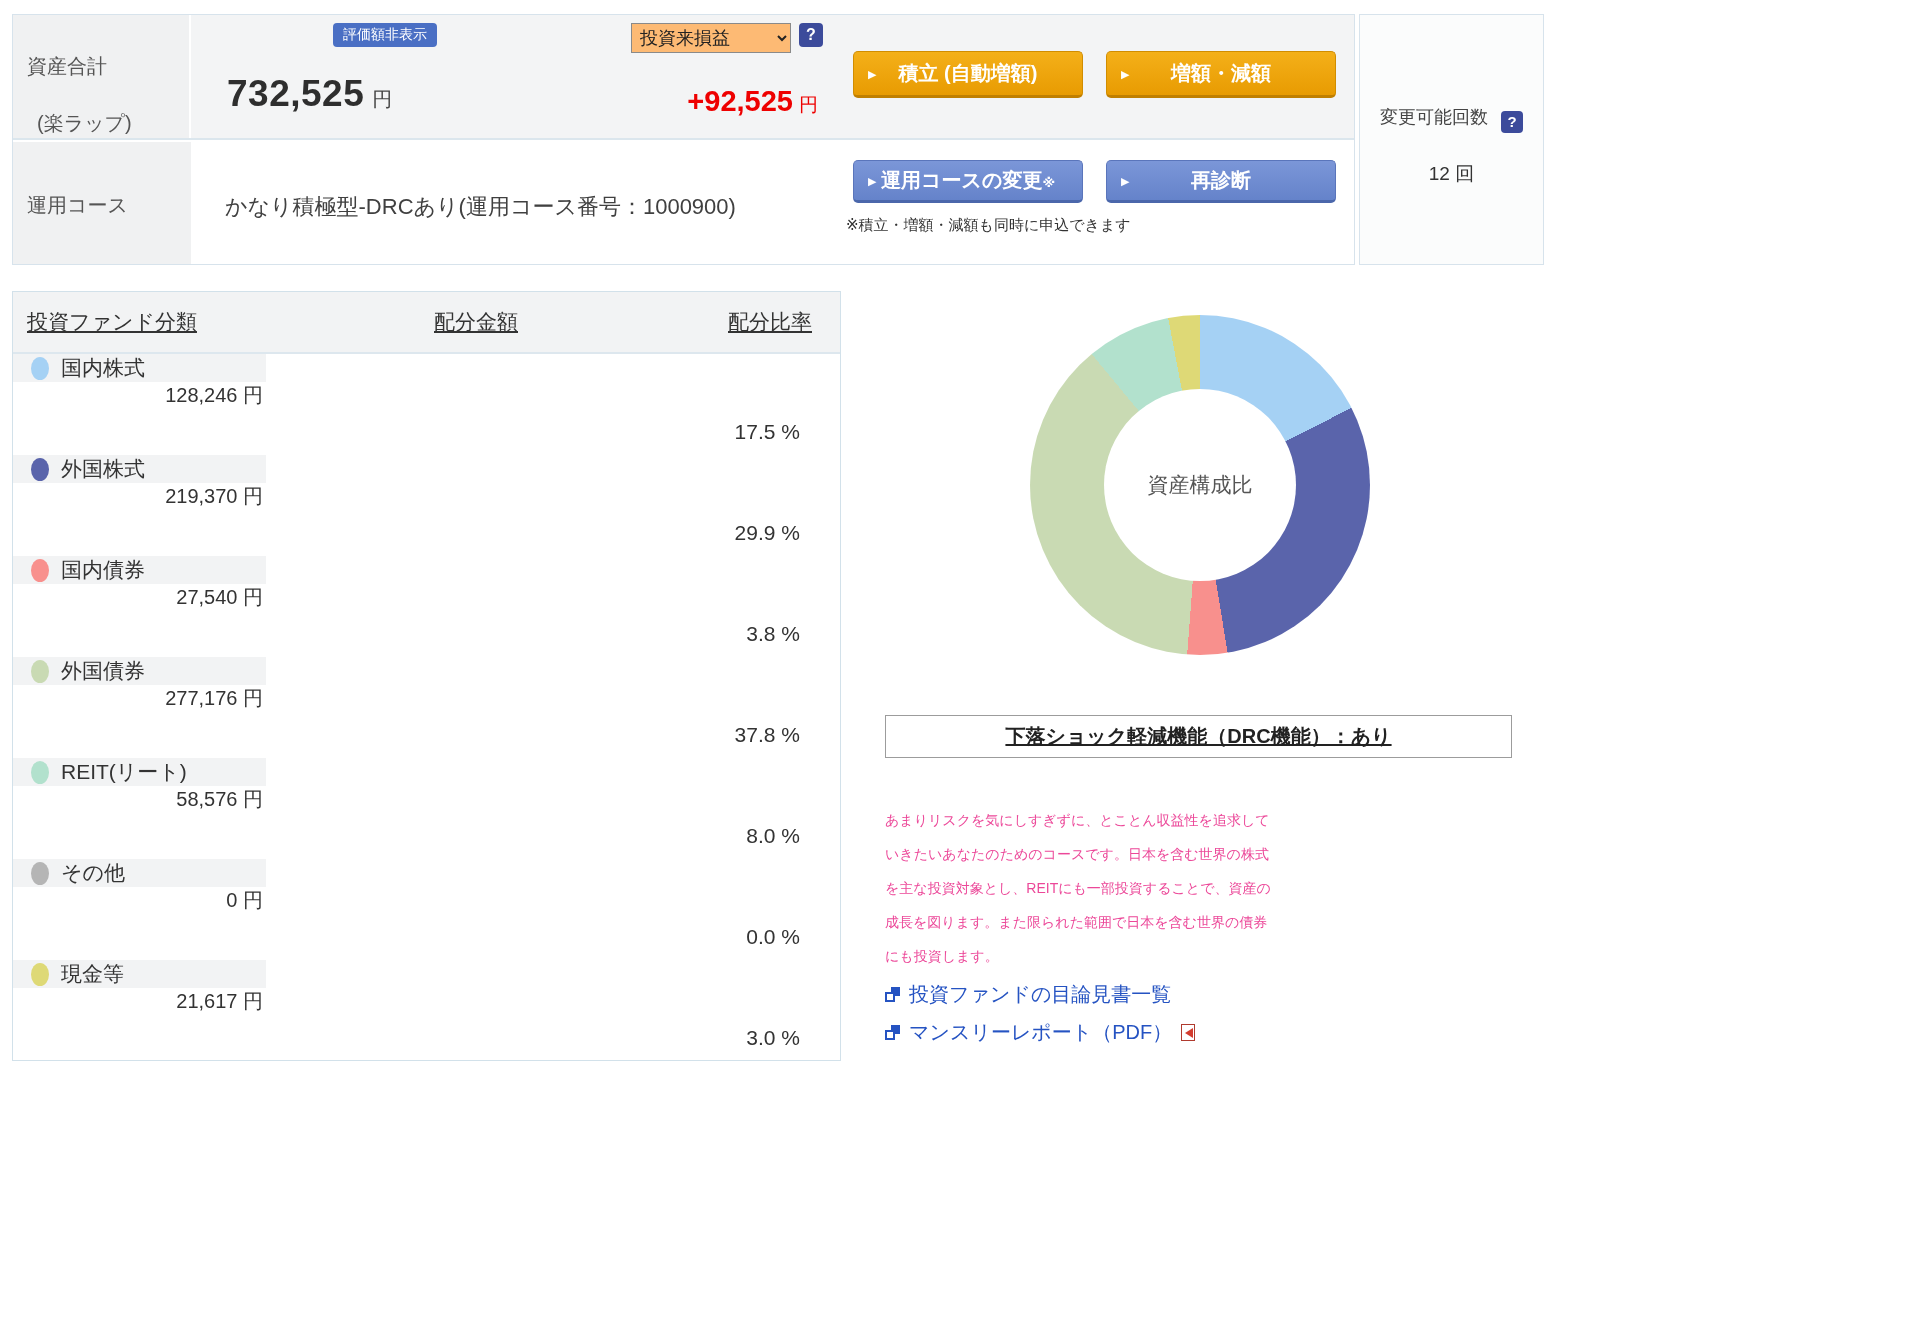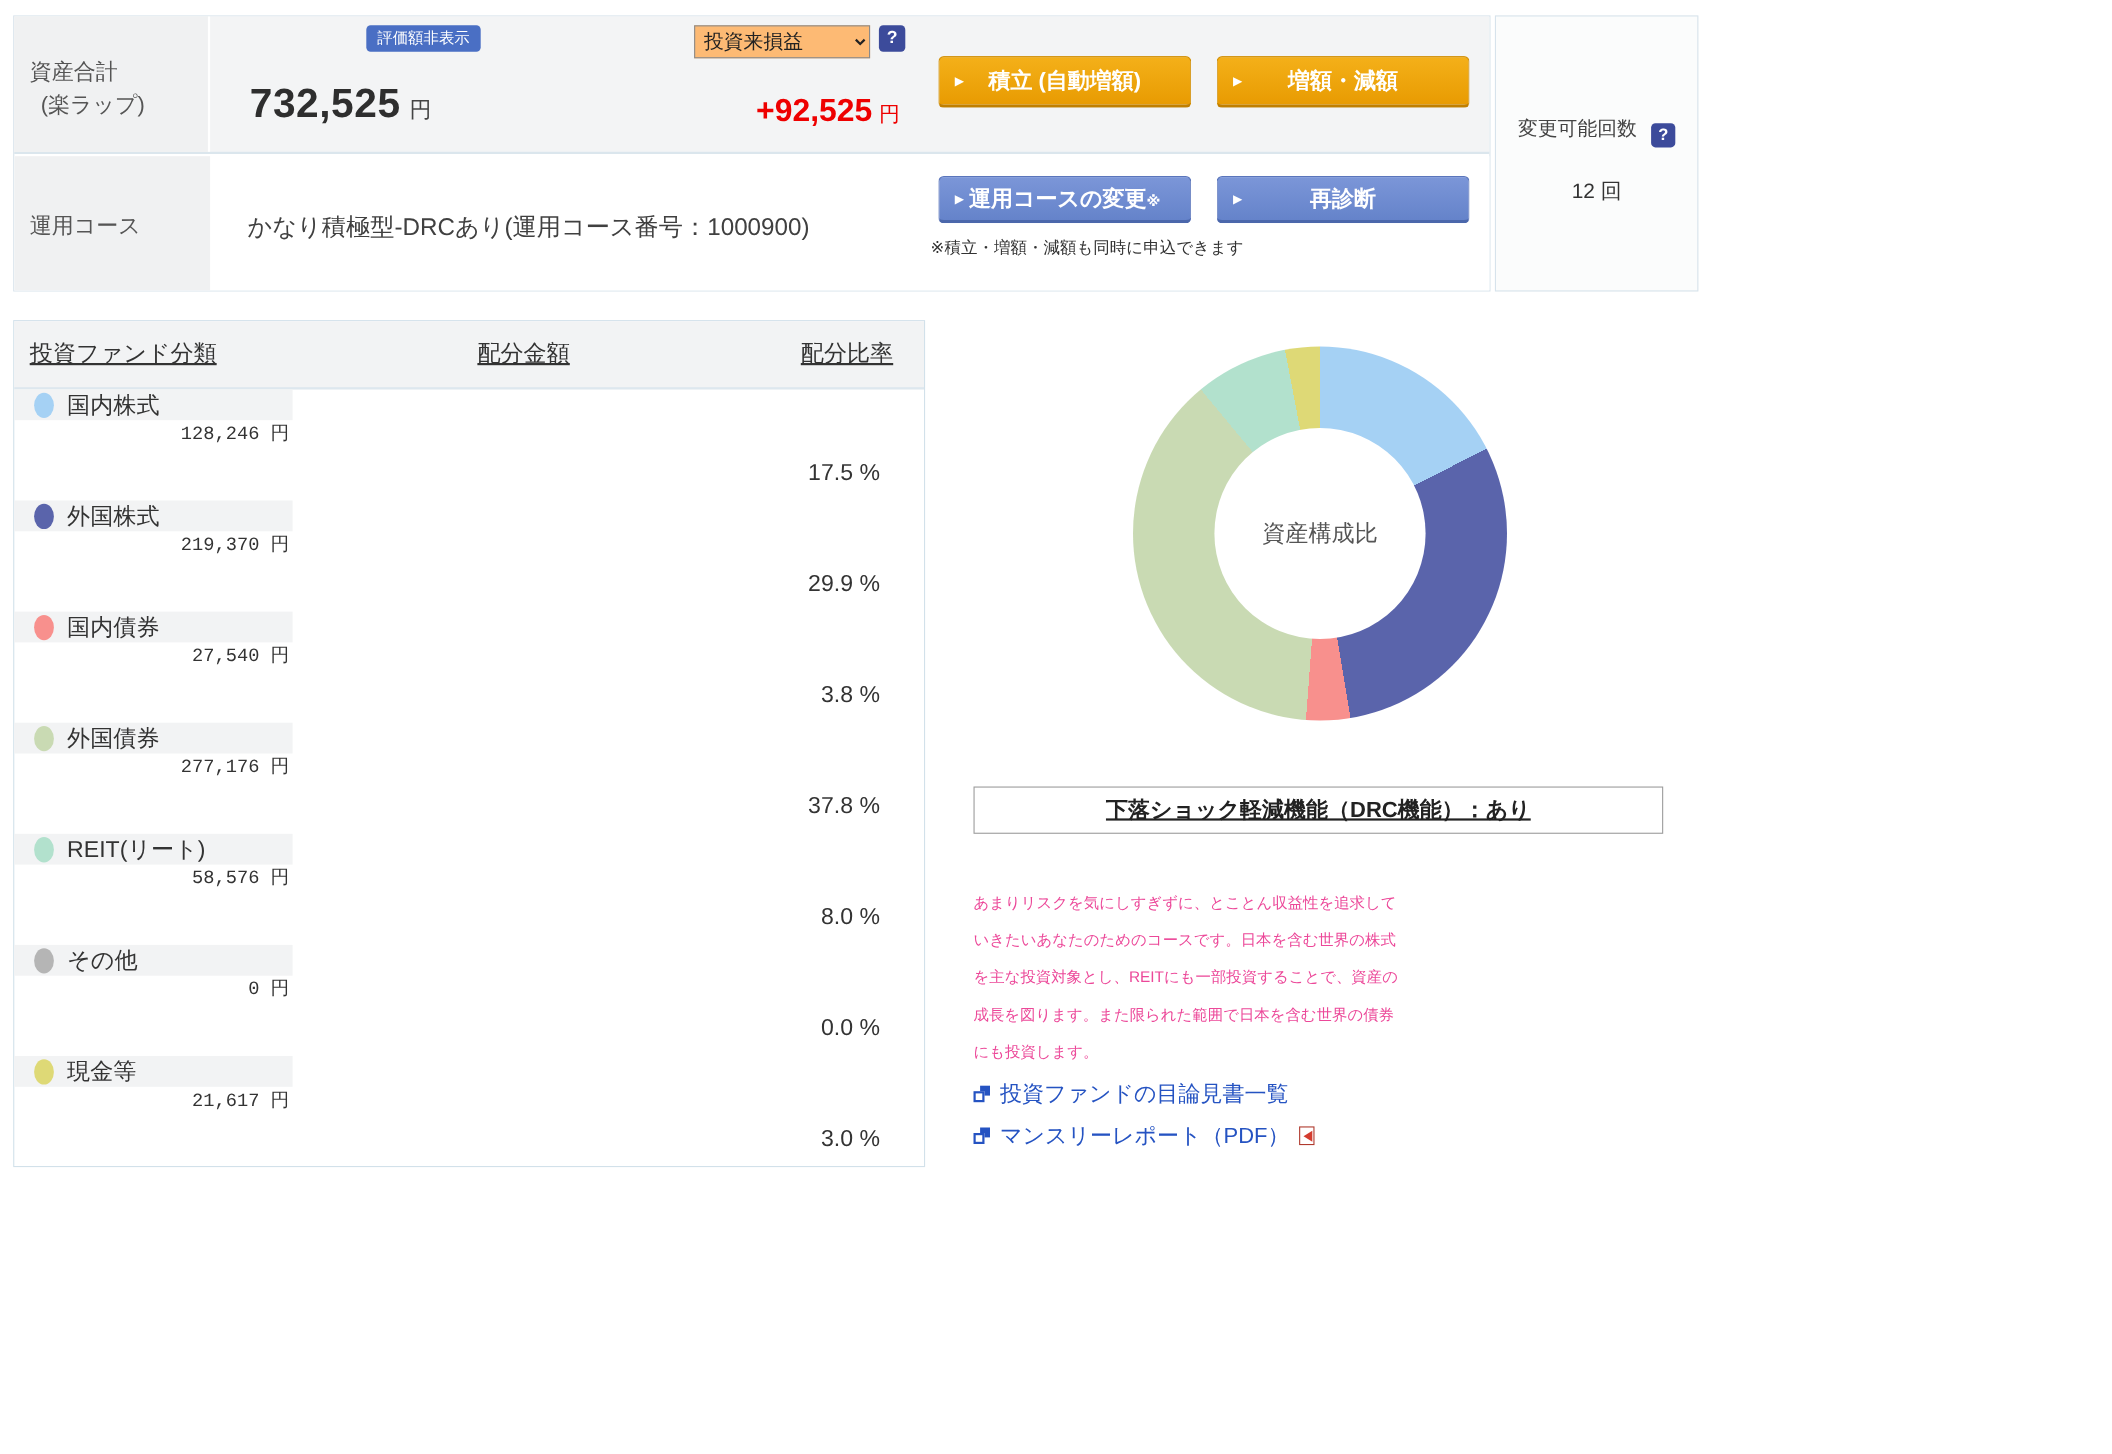--- a/index.html
+++ b/index.html
@@ -8,21 +8,21 @@
     font-family:"Liberation Sans","DejaVu Sans",sans-serif;color:#333;overflow:hidden;
   }
   .page *{box-sizing:border-box;}
 
   
   .top-box{position:absolute;left:12px;top:14px;width:1343px;height:251px;border:1px solid #d7e3ec;background:#fff;}
   .row1{position:absolute;left:0;top:0;width:100%;height:125px;background:#f3f4f5;border-bottom:2px solid #dbe6ed;}
   .row2{position:absolute;left:0;top:127px;width:100%;height:122px;background:#fff;}
   .label-cell{position:absolute;left:0;top:0;width:178px;height:100%;background:#f0f1f2;border-right:2px solid #fff;
     padding:36px 0 0 14px;font-size:20px;color:#555;line-height:30px;}
-  .label-cell .indent{padding-left:10px;}
+  .label-cell .indent{padding-left:10px;margin-top:27px;}
   .label-cell2{position:absolute;left:0;top:0;width:178px;height:100%;background:#f0f1f2;
     padding:50px 0 0 14px;font-size:20px;color:#555;}
 
   .badge{position:absolute;left:320px;top:8px;background:#4a6fc4;color:#fff;font-size:14px;
     padding:3px 10px 4px;border-radius:4px;line-height:1.2;}
   .total{position:absolute;left:214px;top:58px;width:320px;text-align:left;white-space:nowrap;}
   .total .num{font-size:37px;font-weight:700;color:#2e2e2e;letter-spacing:.5px;}
   .total .unit{font-size:20px;color:#444;margin-left:8px;}
 
   .pl-select{position:absolute;left:618px;top:8px;width:160px;height:30px;font-size:18px;
@@ -58,22 +58,22 @@
   .fund-table{position:absolute;left:12px;top:291px;width:829px;height:770px;border:1px solid #d2e1ea;background:#fff;}
   .thead{display:flex;height:62px;background:#f2f3f4;border-bottom:2px solid #dde7ee;font-size:21px;color:#333;}
   .th{line-height:60px;text-decoration:underline;}
   .th-label{width:253px;padding-left:14px;}
   .th-amount{width:390px;text-align:center;padding-left:30px;}
   .th-ratio{flex:1;text-align:center;padding-left:44px;}
   .trow{display:flex;height:101px;flex-direction:column;}
   .cell-label{width:253px;background:#f2f3f4;display:flex;align-items:center;}
   .cell-label .dot{width:18px;height:23px;border-radius:50%;margin-left:18px;flex:none;}
   .cell-label .lbl{margin-left:12px;font-size:21px;color:#333;}
-  .cell-amount{width:390px;text-align:right;padding-right:140px;font-size:17px;color:#333;
-    display:flex;align-items:center;justify-content:flex-end;font-family:Liberation Mono, monospace;}
+  .cell-amount{width:390px;text-align:right;padding-right:140px;font-size:20px;color:#333;
+    display:flex;align-items:center;justify-content:flex-end;}
   .cell-ratio{flex:1;text-align:right;padding-right:40px;font-size:21px;color:#333;
     display:flex;align-items:center;justify-content:flex-end;}
 
   
   .chart-area{position:absolute;left:860px;top:291px;width:685px;height:1031px;background:#fff;}
   .donut{position:absolute;left:170px;top:24px;width:340px;height:340px;border-radius:50%;}
   .donut .hole{position:absolute;left:50%;top:50%;width:192px;height:192px;margin:-96px 0 0 -96px;
     border-radius:50%;background:#fff;display:flex;align-items:center;justify-content:center;}
   .donut .hole span{font-size:21px;color:#555;}
 

